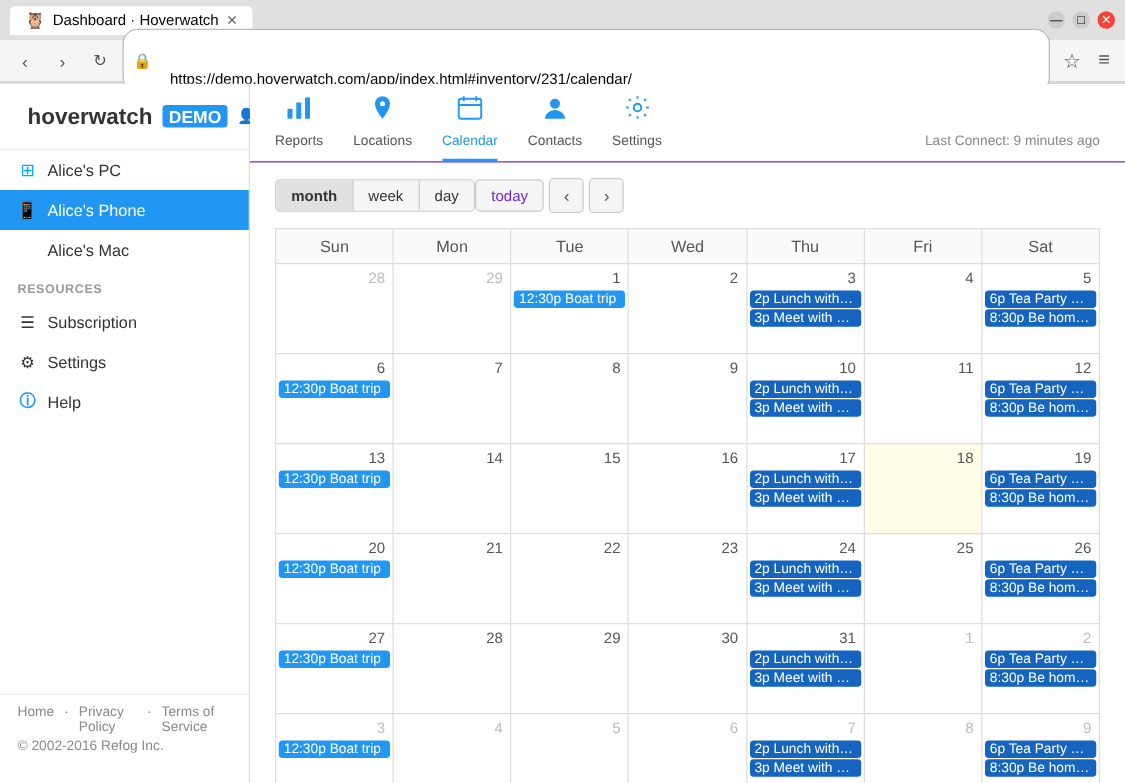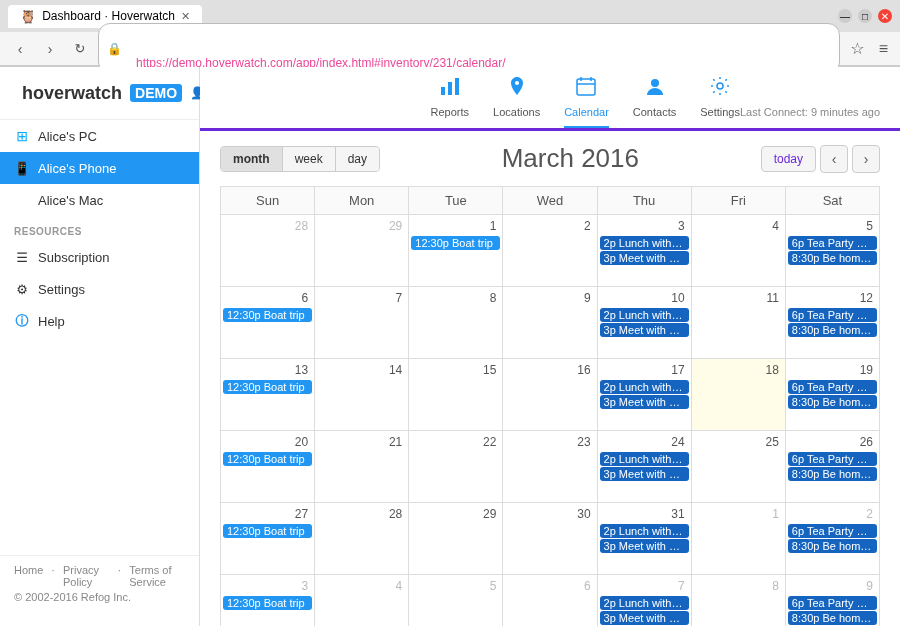--- a/index.html
+++ b/index.html
@@ -8,21 +8,21 @@
     
     .browser-chrome { background: #e8e8e8; border-bottom: 1px solid #ccc; }
     .title-bar { display: flex; align-items: center; padding: 4px 8px; background: #e0e0e0; height: 32px; }
     .title-bar-tab { background: #fff; padding: 4px 12px; border-radius: 4px 4px 0 0; font-size: 12px; display: flex; align-items: center; gap: 6px; }
     .tab-close { font-size: 11px; color: #666; cursor: pointer; }
     .title-bar-controls { margin-left: auto; display: flex; gap: 6px; }
     .ctrl-btn { width: 14px; height: 14px; border-radius: 50%; display: flex; align-items: center; justify-content: center; font-size: 9px; cursor: pointer; background: #ccc; }
     .address-bar { display: flex; align-items: center; padding: 4px 8px; gap: 6px; height: 34px; background: #f5f5f5; border-bottom: 1px solid #ccc; }
     .nav-btn { width: 24px; height: 24px; display: flex; align-items: center; justify-content: center; cursor: pointer; color: #555; font-size: 14px; border: none; background: none; }
     .refresh-btn { font-size: 13px; color: #555; cursor: pointer; }
-    .address-input { flex: 1; border: 1px solid #bbb; border-radius: 12px; padding: 1px 10px; font-size: 12px; background: #fff; color: #ec4899; margin-top: 29px; }
+    .address-input { flex: 1; border: 1px solid #bbb; border-radius: 12px; padding: 1px 10px; font-size: 12px; background: #fff; color: #000000; margin-top: 29px; }
     .star-btn, .menu-btn { color: #555; cursor: pointer; font-size: 16px; padding: 0 4px; }
 
     
     .app-container { display: flex; height: calc(626px - 66px); }
 
     
     .sidebar { width: 200px; background: #fff; border-right: 1px solid #ddd; display: flex; flex-direction: column; padding-bottom: 16px; }
     .sidebar-header { display: flex; align-items: center; padding: 10px 14px; border-bottom: 1px solid #eee; gap: 8px; }
     .logo-icon { width: 32px; height: 32px; }
     .logo-text { font-size: 18px; font-weight: bold; color: #333; }
@@ -38,21 +38,21 @@
 
     .sidebar-footer { margin-top: auto; padding: 8px 14px; font-size: 11px; color: #888; border-top: 1px solid #eee; }
     .footer-links { display: flex; gap: 8px; }
     .footer-links a { color: #888; text-decoration: none; }
     .footer-copy { margin-top: 3px; }
 
     
     .main-content { flex: 1; display: flex; flex-direction: column; overflow: hidden; }
 
     
-    .top-nav { display: flex; align-items: flex-end; padding: 8px 20px 0; border-bottom: 3px solid #6d28d9; background: #fff; justify-content: flex-end; }
+    .top-nav { display: flex; align-items: flex-end; padding: 8px 20px 0; border-bottom: 1px solid #6d28d9; background: #fff; justify-content: space-between; }
     .nav-icons { display: flex; gap: 24px; }
     .nav-icon-item { display: flex; flex-direction: column; align-items: center; gap: 4px; cursor: pointer; color: #555; padding-bottom: 8px; font-size: 11px; text-decoration: none; }
     .nav-icon-svg { font-size: 20px; }
     .last-connect { font-size: 11px; color: #888; padding-bottom: 10px; }
 
     
     .calendar-container { flex: 1; padding: 12px 20px; overflow: auto; }
     .calendar-header { display: flex; align-items: center; margin-bottom: 12px; }
     .view-buttons { display: flex; border: 1px solid #ccc; border-radius: 4px; overflow: hidden; }
     .view-btn { padding: 5px 12px; font-size: 12px; cursor: pointer; background: #f5f5f5; border: none; border-right: 1px solid #ccc; color: #333; }
@@ -224,21 +224,20 @@
       <div class="last-connect">Last Connect: 9 minutes ago</div>
     </div>
 
     <div class="calendar-container">
       <div class="calendar-header">
         <div class="view-buttons">
           <button class="view-btn active">month</button>
           <button class="view-btn">week</button>
           <button class="view-btn">day</button>
         </div>
-        <div class="month-title">March 2016</div>
         <div class="nav-controls">
           <button class="today-btn">today</button>
           <button class="arrow-btn">‹</button>
           <button class="arrow-btn">›</button>
         </div>
       </div>
 
       <table class="calendar-grid">
         <thead>
           <tr>

